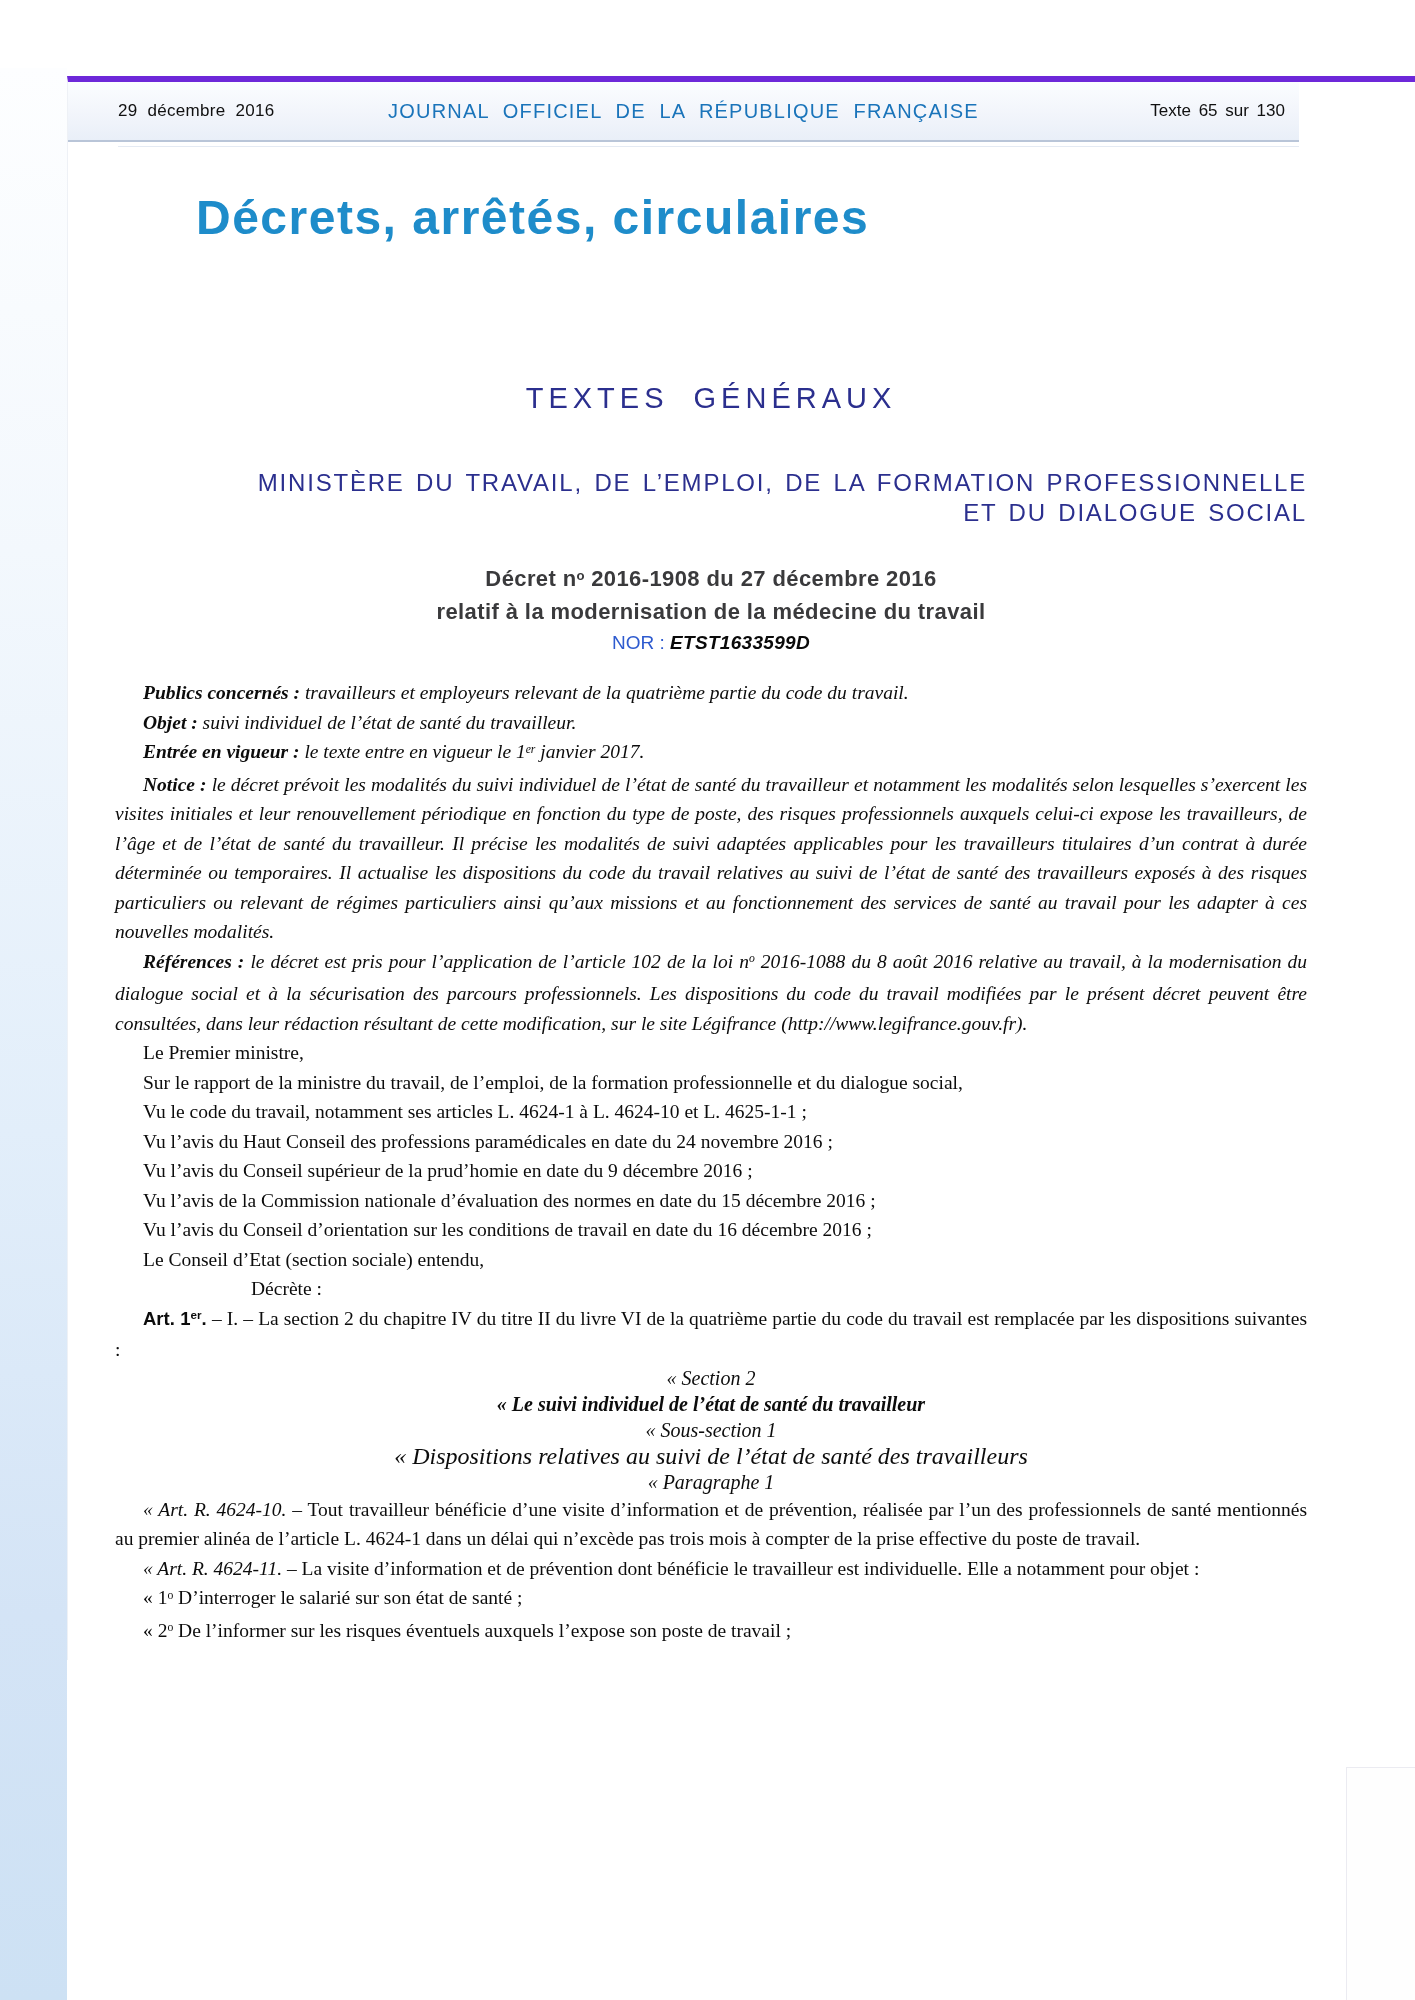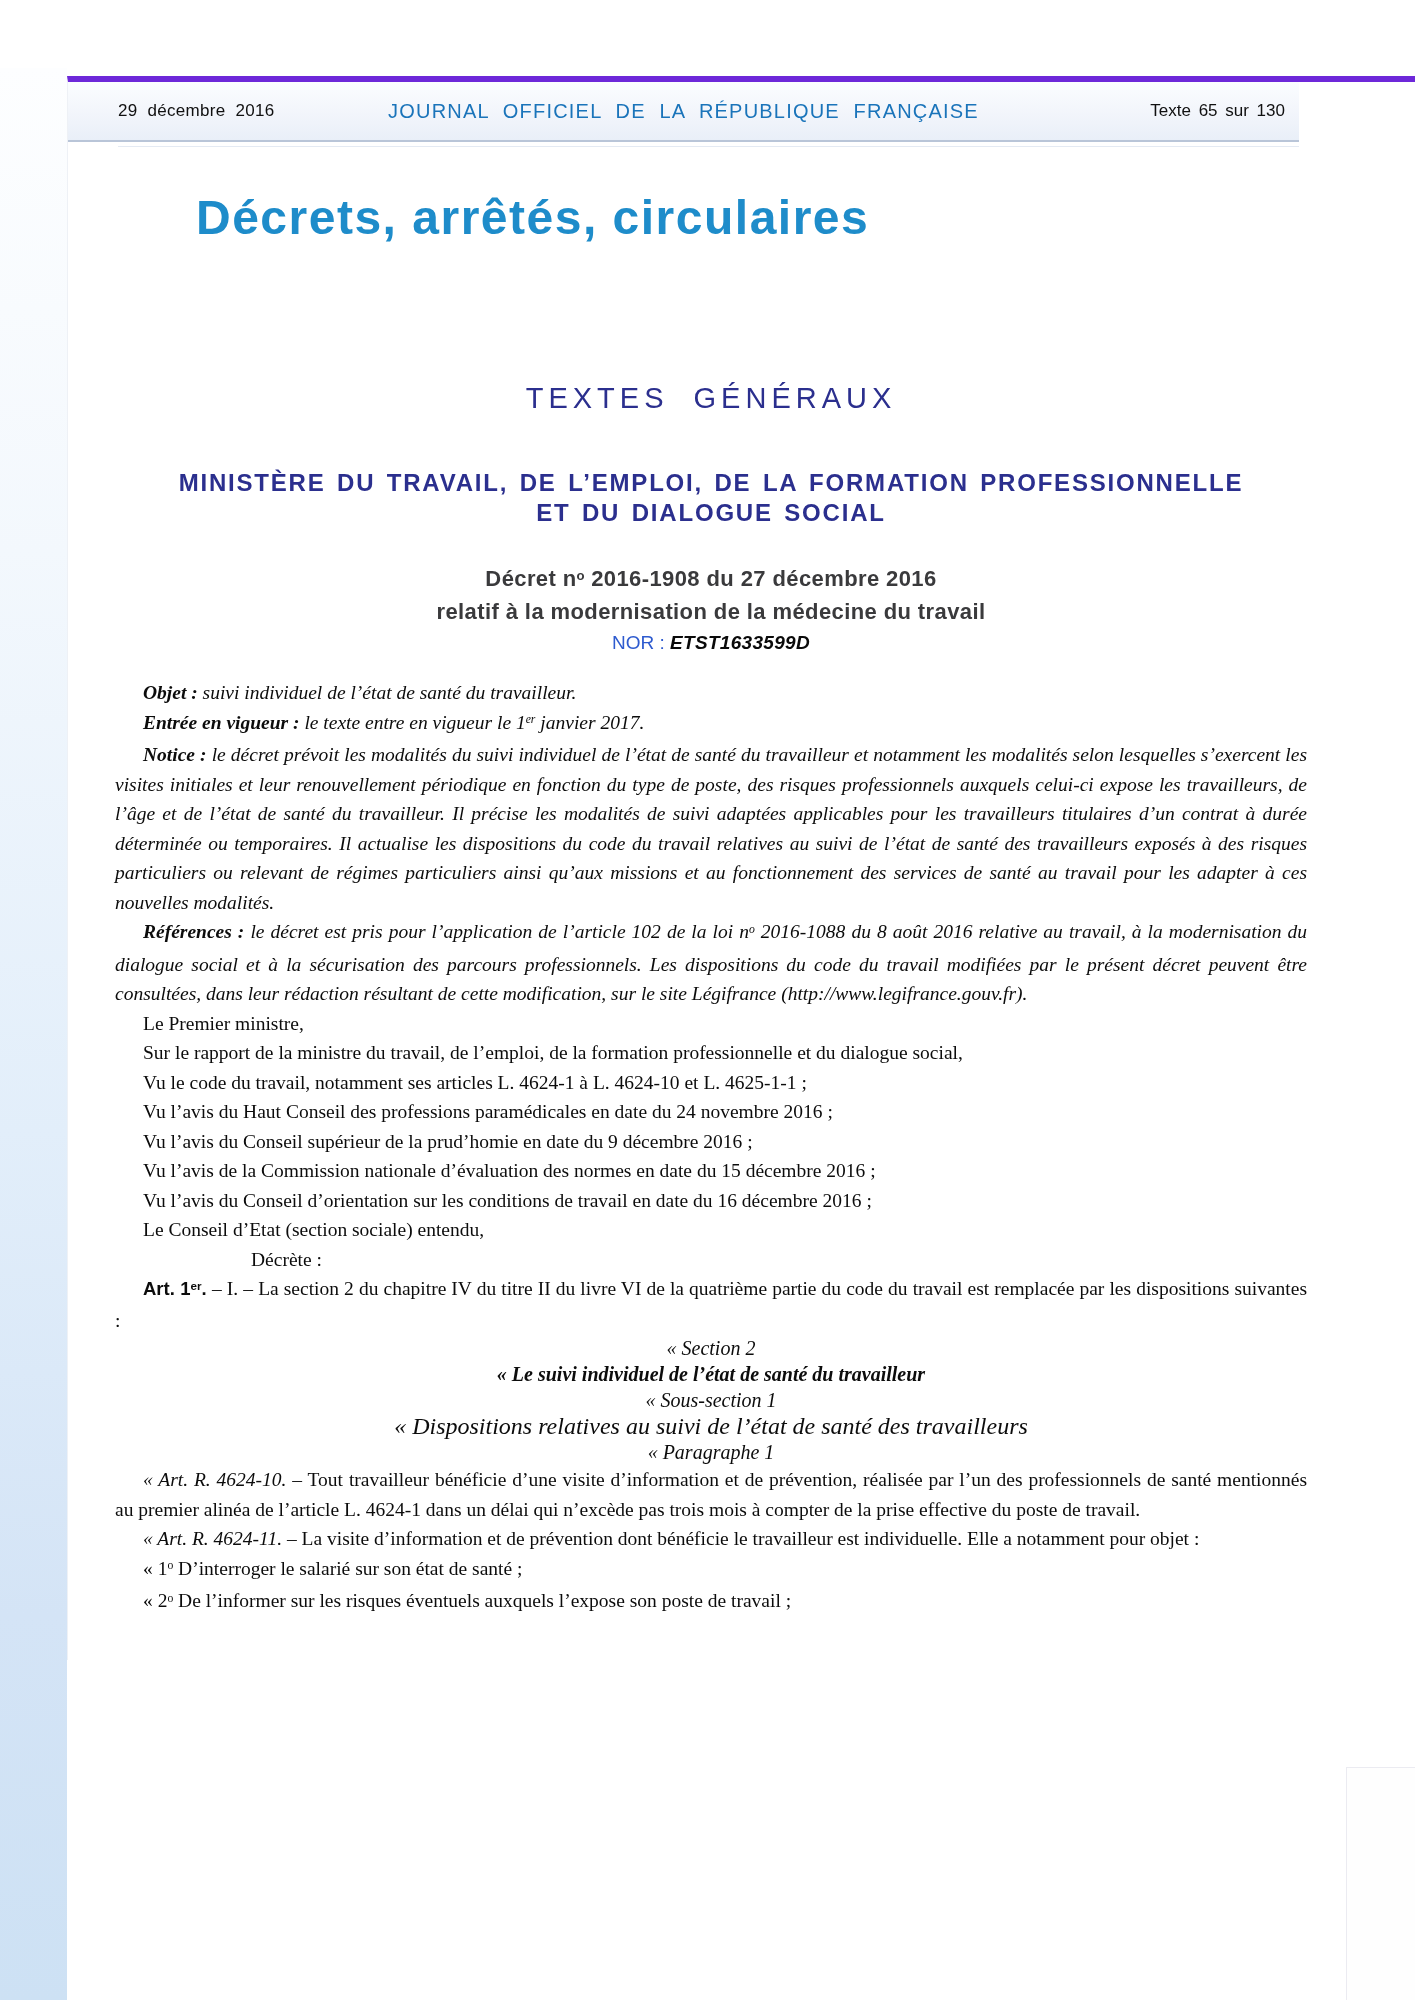--- a/index.html
+++ b/index.html
@@ -46,22 +46,22 @@
     position:absolute;left:128px;top:108px;margin:0;
     font-family:"Liberation Sans", sans-serif;font-weight:700;
     font-size:48px;letter-spacing:1.5px;color:var(--title-blue);
   }
   .sect-heading{
     position:absolute;left:47px;top:300px;width:1192px;text-align:center;
     font-family:"Liberation Sans", sans-serif;font-size:29px;color:var(--navy);
     letter-spacing:5px;word-spacing:12px;
   }
   .ministry{
-    position:absolute;left:47px;top:386px;width:1192px;text-align:center;
-    font-family:"Liberation Sans", sans-serif;font-weight:700;font-size:24px;
+    position:absolute;left:47px;top:386px;width:1192px;text-align:right;
+    font-family:"Liberation Sans", sans-serif;font-weight:400;font-size:24px;
     line-height:30px;color:var(--navy);letter-spacing:1.8px;word-spacing:3px;
   }
   .decree{
     position:absolute;left:47px;top:482px;width:1192px;text-align:center;
     font-family:"Liberation Sans", sans-serif;font-weight:700;font-size:22px;
     line-height:30px;color:var(--decree-gray);letter-spacing:0.4px;
   }
   .nor{
     position:absolute;left:47px;top:550px;width:1192px;text-align:center;
     font-family:"Liberation Sans", sans-serif;font-size:19px;
@@ -117,20 +117,21 @@
   <div class="decree">
       <div><span class="s-r">Décret n</span><span class="s-r sup">o</span><span class="s-r"> 2016-1908 du 27 décembre 2016</span></div>
       <div><span class="s-r">relatif à la modernisation de la médecine du travail</span></div>
     </div>
 
   <div class="nor">
     <span class="nor-label">NOR : </span><span class="nor-value">ETST1633599D</span>
   </div>
 
   <div class="body-text">
+      <p class="k-intro"><span class="s-bi">Publics concernés : </span><span class="s-i">travailleurs et employeurs relevant de la quatrième partie du code du travail.</span></p>
       <p class="k-intro"><span class="s-bi">Objet : </span><span class="s-i">suivi individuel de l’état de santé du travailleur.</span></p>
       <p class="k-intro"><span class="s-bi">Entrée en vigueur : </span><span class="s-i">le texte entre en vigueur le 1</span><span class="s-i sup">er</span><span class="s-i"> janvier 2017.</span></p>
       <p class="k-intro"><span class="s-bi">Notice : </span><span class="s-i">le décret prévoit les modalités du suivi individuel de l’état de santé du travailleur et notamment les modalités selon lesquelles s’exercent les visites initiales et leur renouvellement périodique en fonction du type de poste, des risques professionnels auxquels celui-ci expose les travailleurs, de l’âge et de l’état de santé du travailleur. Il précise les modalités de suivi adaptées applicables pour les travailleurs titulaires d’un contrat à durée déterminée ou temporaires. Il actualise les dispositions du code du travail relatives au suivi de l’état de santé des travailleurs exposés à des risques particuliers ou relevant de régimes particuliers ainsi qu’aux missions et au fonctionnement des services de santé au travail pour les adapter à ces nouvelles modalités.</span></p>
       <p class="k-intro"><span class="s-bi">Références : </span><span class="s-i">le décret est pris pour l’application de l’article 102 de la loi n</span><span class="s-i sup">o</span><span class="s-i"> 2016-1088 du 8 août 2016 relative au travail, à la modernisation du dialogue social et à la sécurisation des parcours professionnels. Les dispositions du code du travail modifiées par le présent décret peuvent être consultées, dans leur rédaction résultant de cette modification, sur le site Légifrance (http://www.legifrance.gouv.fr).</span></p>
       <p class="k-plain"><span class="s-r">Le Premier ministre,</span></p>
       <p class="k-plain"><span class="s-r">Sur le rapport de la ministre du travail, de l’emploi, de la formation professionnelle et du dialogue social,</span></p>
       <p class="k-plain"><span class="s-r">Vu le code du travail, notamment ses articles L. 4624-1 à L. 4624-10 et L. 4625-1-1 ;</span></p>
       <p class="k-plain"><span class="s-r">Vu l’avis du Haut Conseil des professions paramédicales en date du 24 novembre 2016 ;</span></p>
       <p class="k-plain"><span class="s-r">Vu l’avis du Conseil supérieur de la prud’homie en date du 9 décembre 2016 ;</span></p>
       <p class="k-plain"><span class="s-r">Vu l’avis de la Commission nationale d’évaluation des normes en date du 15 décembre 2016 ;</span></p>

